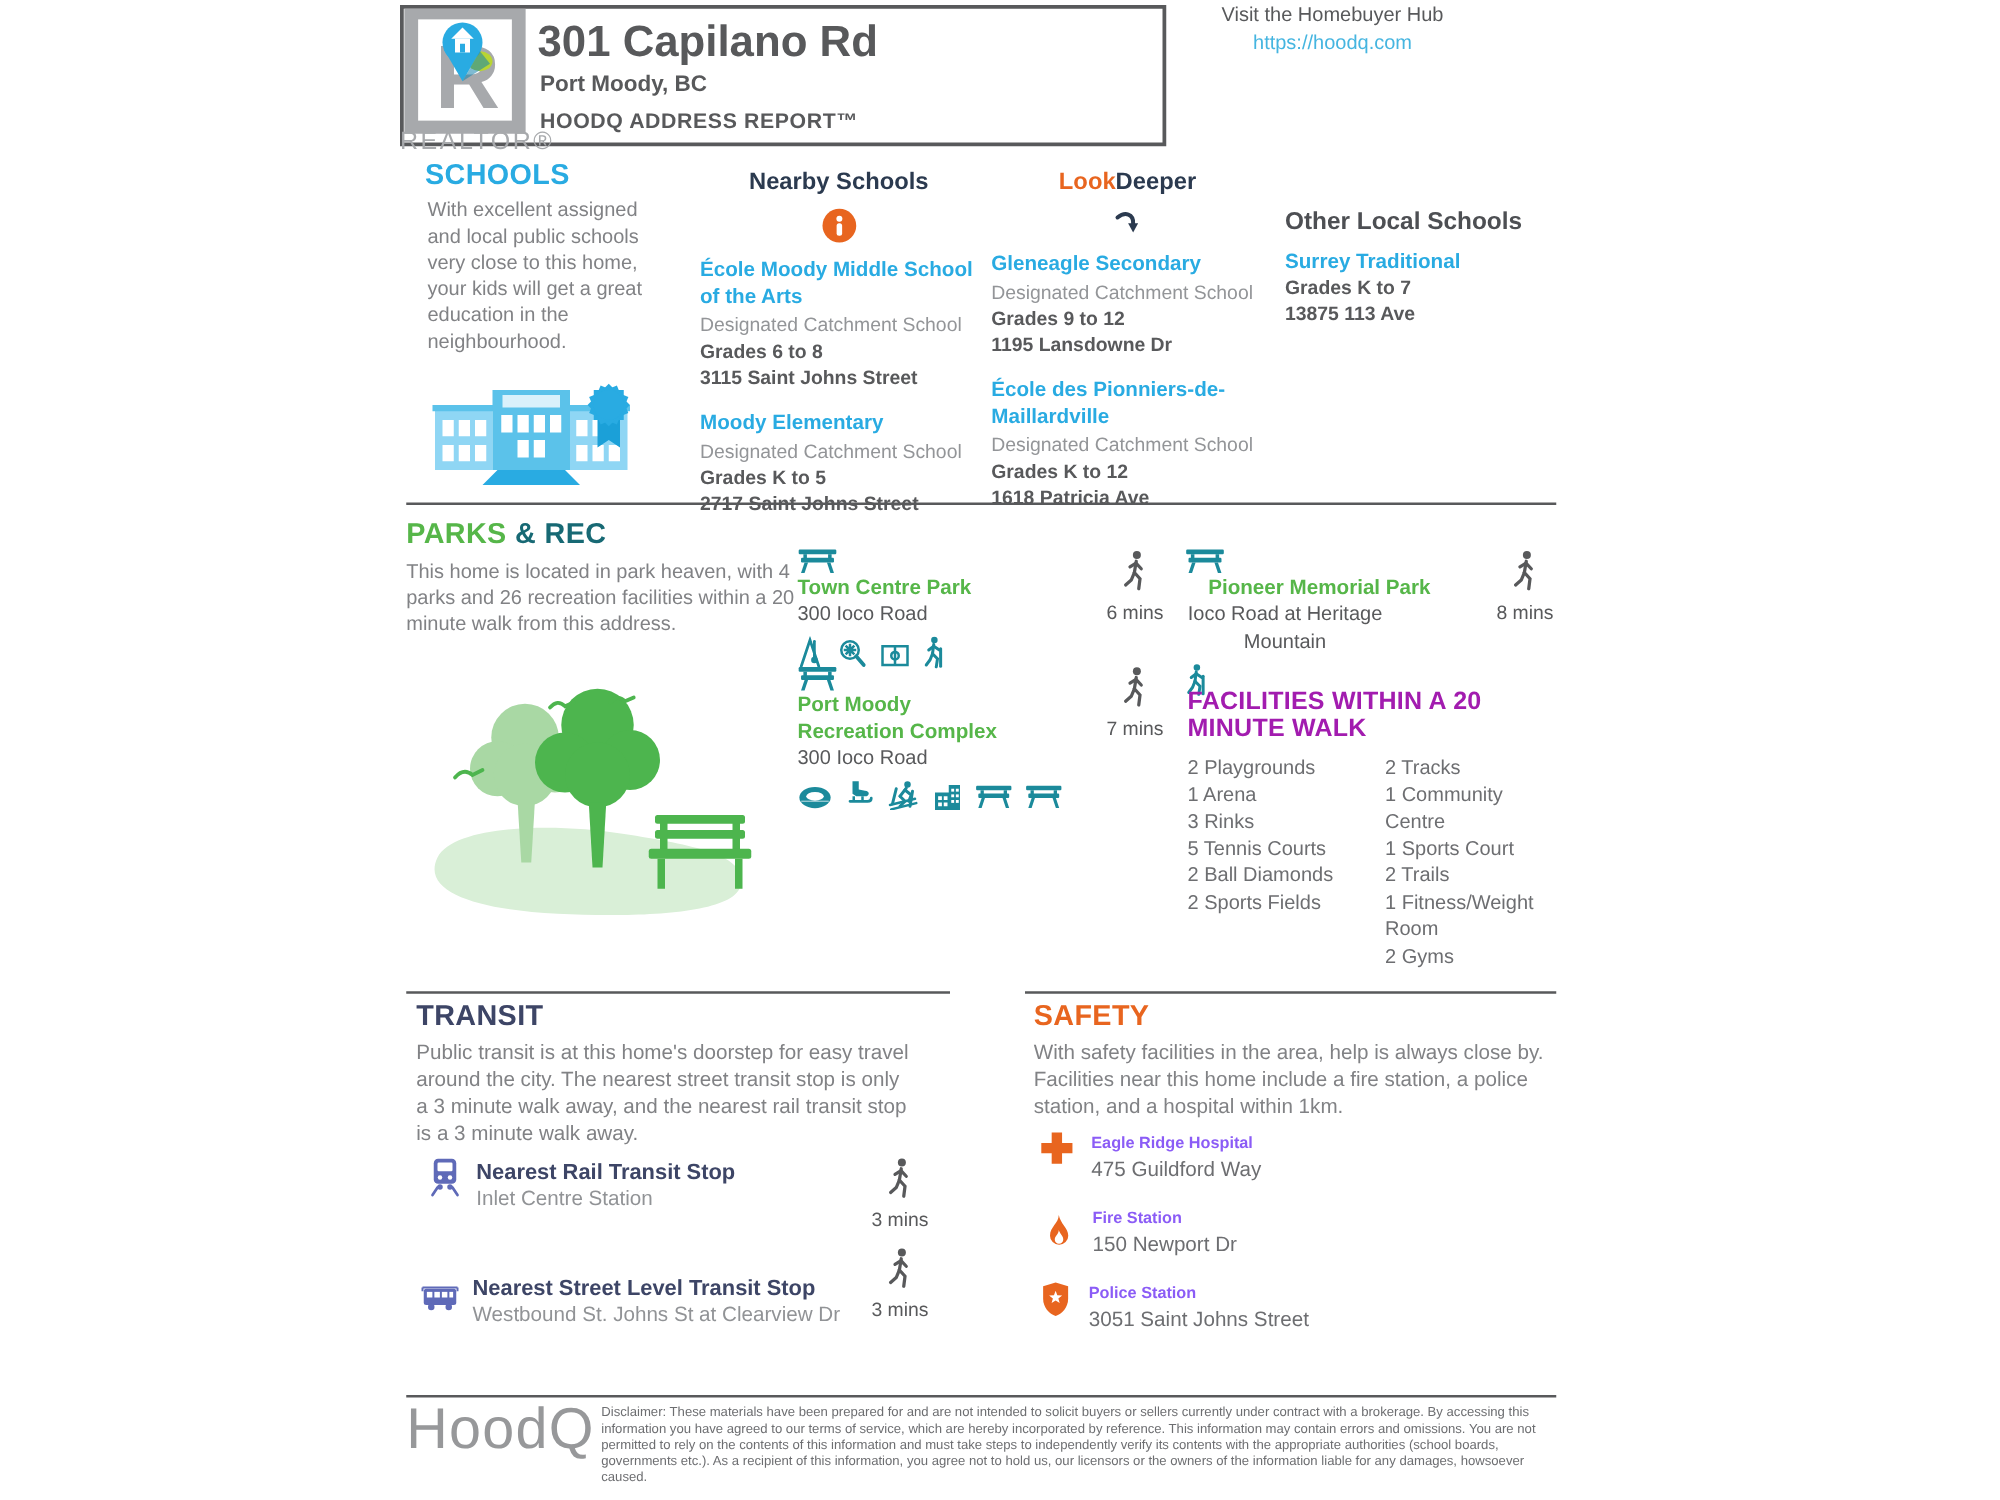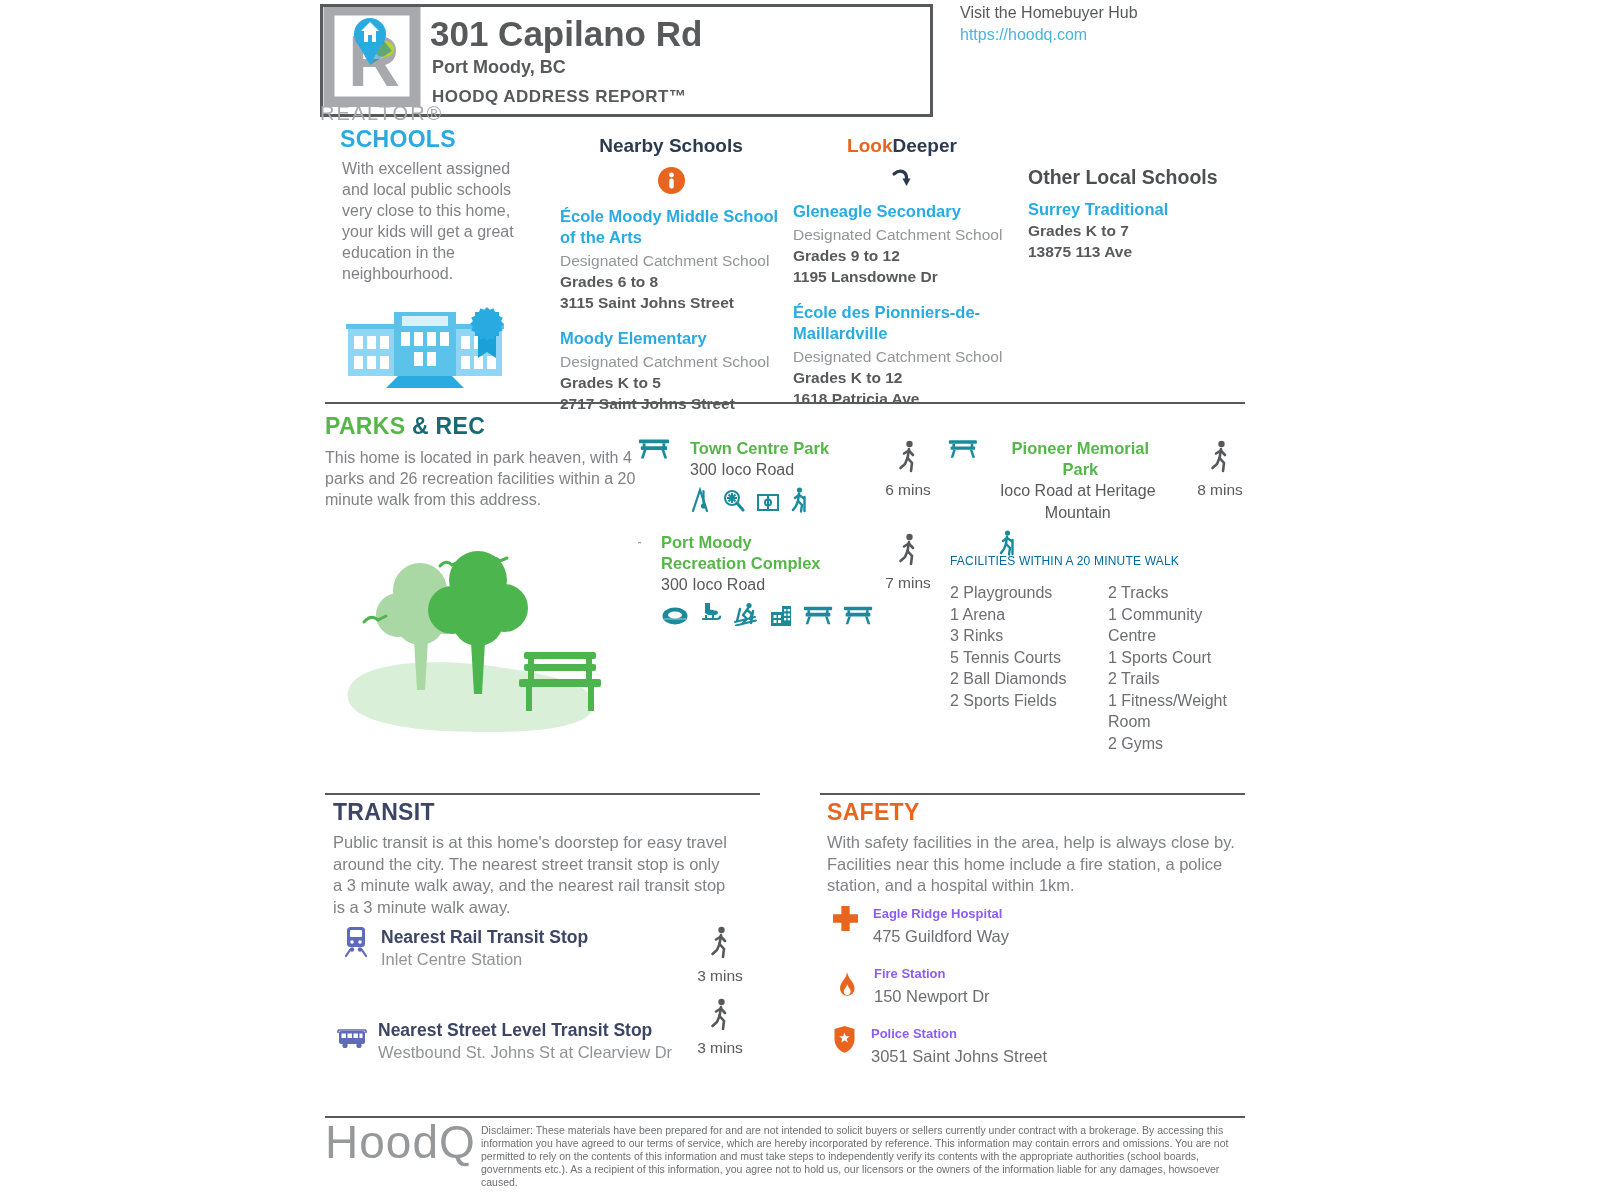--- a/index.html
+++ b/index.html
@@ -6,21 +6,21 @@
   body { background:#ffffff; font-family:"Liberation Sans", sans-serif; }
   .page { position:relative; width:1600px; height:1200px; background:#ffffff; overflow:hidden; }
 
   
   .header-box { position:absolute; left:320px; top:4px; width:613px; height:113px; border:3px solid #58595b; background:#fff; }
   .realtor-logo { position:absolute; left:322px; top:7px; width:100px; height:125px; }
   .realtor-label { position:absolute; left:320px; top:102px; font-size:20px; letter-spacing:2px; color:#a7a9ac; }
   .hdr-address { position:absolute; left:430px; top:14px; font-size:35px; font-weight:bold; color:#58595b; }
   .hdr-city { position:absolute; left:432px; top:57px; font-size:18px; font-weight:bold; color:#58595b; }
   .hdr-report { position:absolute; left:432px; top:87px; font-size:17px; font-weight:bold; letter-spacing:0.5px; color:#58595b; }
-  .hub { position:absolute; left:960px; top:2px; width:212px; }
+  .hub { position:absolute; left:960px; top:2px; width:212px; text-align:center; }
   .hub-text { font-size:16px; color:#58595b; line-height:22px; }
   .hub-link { font-size:16px; color:#45b5e0; line-height:22px; text-decoration:none; display:block; }
 
   
   .divider { position:absolute; height:2px; background:#58595b; }
   .sec-title { font-size:23px; font-weight:bold; letter-spacing:0.3px; }
   .body-gray { color:#818285; font-size:16px; line-height:21px; }
 
   
   .schools-title { position:absolute; left:340px; top:126px; color:#29abe2; }
@@ -39,28 +39,28 @@
   .info-badge { width:27px; height:27px; border-radius:50%; background:#e8651f; position:relative; flex:0 0 27px; }
   .look-orange { color:#e8651f; }
   .look-dark { color:#2b3a4f; }
 
   
   .parks-title { position:absolute; left:325px; top:413px; }
   .parks-green { color:#56b649; }
   .parks-teal  { color:#176974; }
   .parks-intro { position:absolute; left:325px; top:447px; width:340px; }
   .park-illus { position:absolute; left:328px; top:518px; }
-  .park-item { position:absolute; display:flex; gap:20px; }
+  .park-item { position:absolute; display:flex; gap:0;flex-direction:column; }
   .park-name { font-size:16.5px; font-weight:bold; color:#56b649; line-height:21px; }
   .park-addr { font-size:16px; color:#58595b; line-height:22px; }
   .park-icons { display:flex; gap:10px; margin-top:6px; align-items:flex-end; }
   .walk { position:absolute; width:56px; text-align:center; }
   .walk-label { font-size:15.5px; color:#58595b; margin-top:3px; }
   .fac { position:absolute; left:950px; top:550px; width:292px; }
-  .fac-title { font-size:12px; font-weight:normal; color:#0369a1; line-height:22px; letter-spacing:0.2px; }
+  .fac-title { font-size:20px; font-weight:bold; color:#a21caf; line-height:22px; letter-spacing:0.2px; }
   .fac-cols { display:flex; margin-top:10px; }
   .fac-col1 { width:158px; }
   .fac-col2 { width:122px; }
   .fac-item { font-size:16px; color:#6d6e71; line-height:21.5px; }
 
   
   .transit-title { position:absolute; left:333px; top:799px; color:#3d4566; }
   .transit-intro { position:absolute; left:333px; top:832px; width:396px; font-size:16.5px; line-height:21.5px; }
   .stop-title { font-size:17.5px; font-weight:bold; color:#3d4566; line-height:22px; }
   .stop-detail { font-size:16.5px; color:#919396; line-height:22px; }

